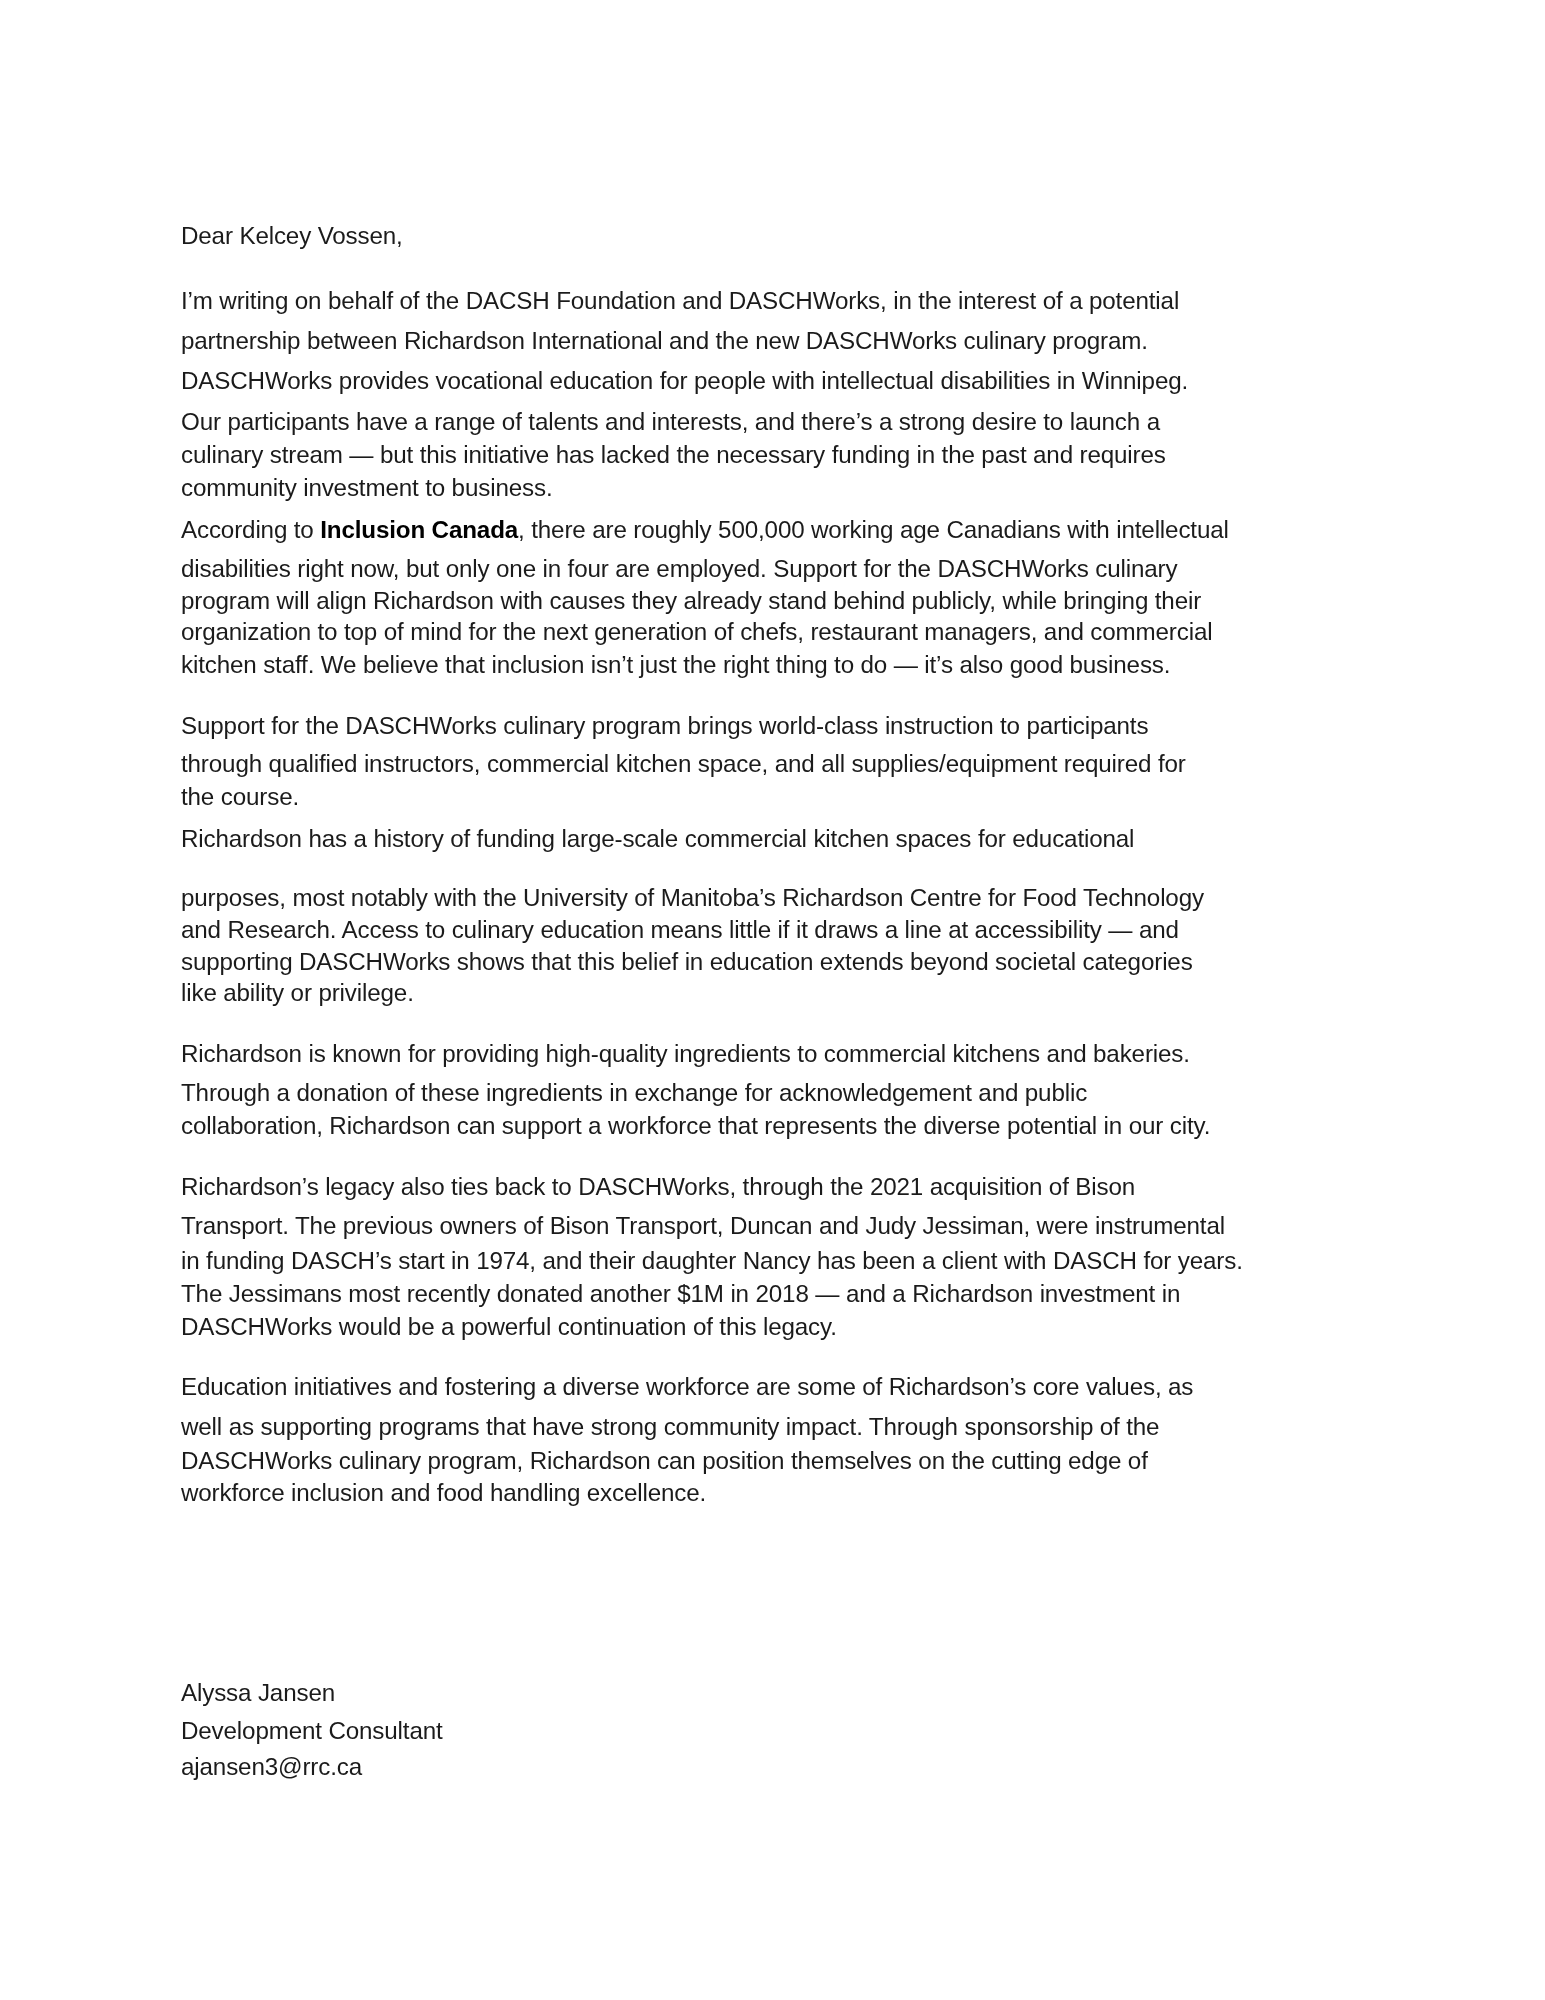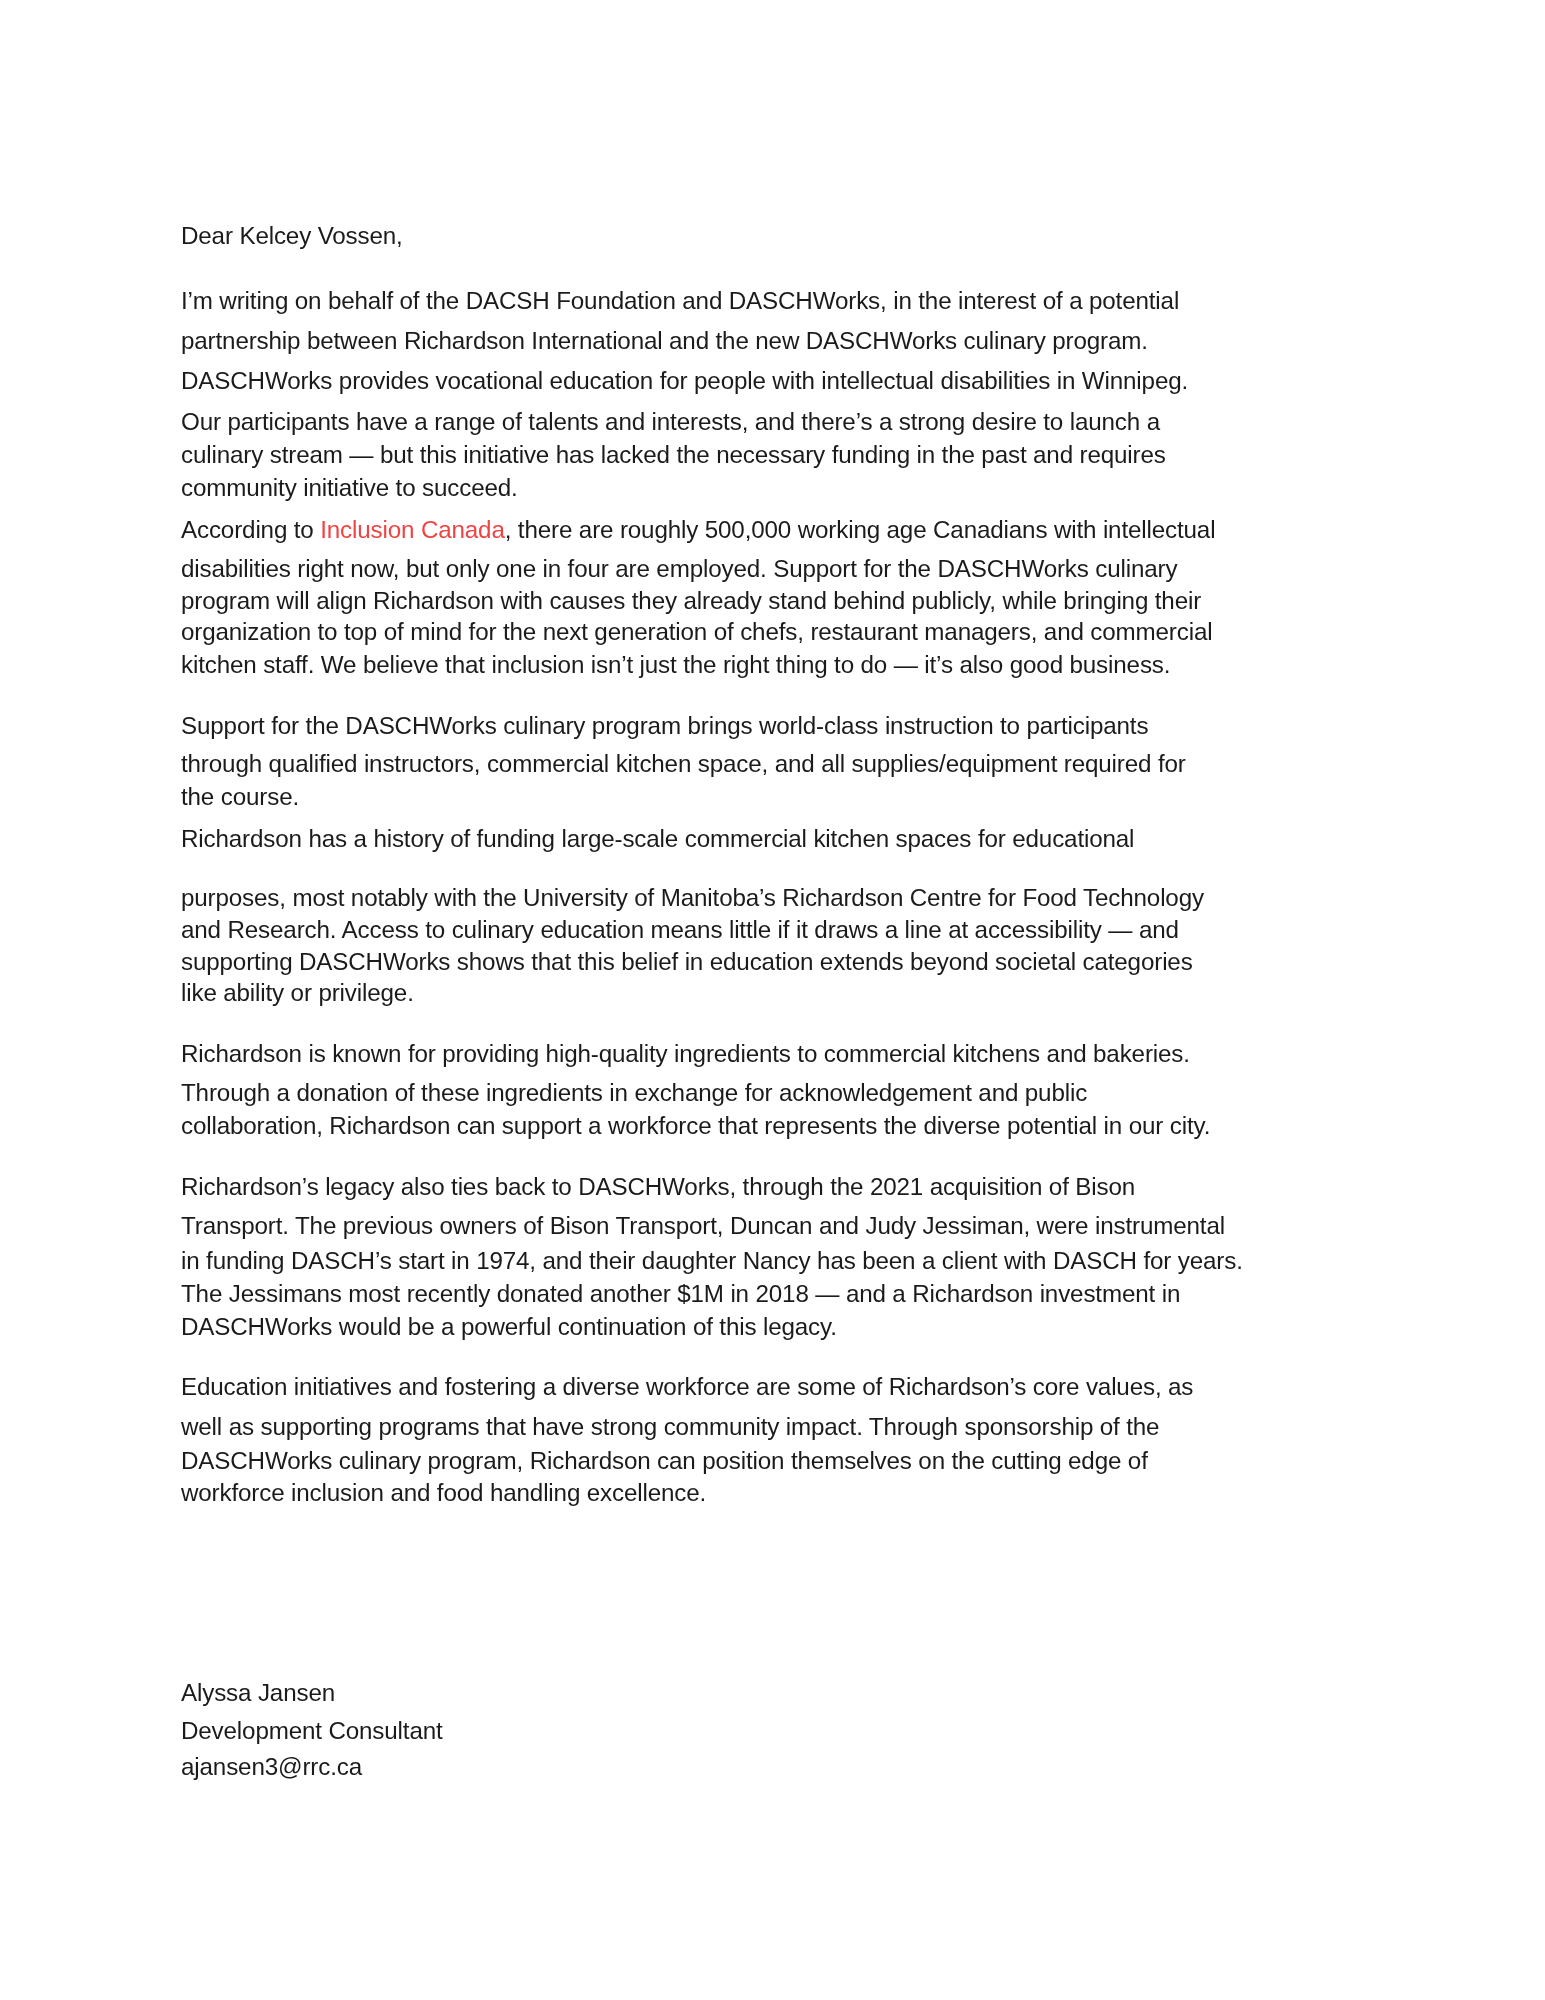--- a/index.html
+++ b/index.html
@@ -24,40 +24,40 @@
     }
     .line {
       position: absolute;
       left: 181px;
       white-space: nowrap;
       font-size: 24.2px;
       line-height: 30px;
       letter-spacing: -0.15px;
     }
     .link {
-      color: #ef4444;
-      font-weight: normal;
+      color: #000000;
+      font-weight: bold;
       text-decoration: none;
       cursor: pointer;
     }
   </style>
 </head>
 <body>
 
 <div class="page">
 
   <div class="line" style="top:221px">Dear Kelcey Vossen,</div>
 
   <div>
     <div class="line" style="top:286px"> I’m writing on behalf of the DACSH Foundation and DASCHWorks, in the interest of a potential</div>
     <div class="line" style="top:326px">partnership between Richardson International and the new DASCHWorks culinary program.</div>
     <div class="line" style="top:366px">DASCHWorks provides vocational education for people with intellectual disabilities in Winnipeg.</div>
     <div class="line" style="top:407px">Our participants have a range of talents and interests, and there’s a strong desire to launch a</div>
     <div class="line" style="top:440px">culinary stream — but this initiative has lacked the necessary funding in the past and requires</div>
-    <div class="line" style="top:473px">community initiative to succeed.</div>
+    <div class="line" style="top:473px">community investment to business.</div>
   </div>
 
   <div>
     <div class="line" style="top:515px"><span>According to </span><a class="link">Inclusion Canada</a><span>, there are roughly 500,000 working age Canadians with intellectual</span></div>
     <div class="line" style="top:554px">disabilities right now, but only one in four are employed. Support for the DASCHWorks culinary</div>
     <div class="line" style="top:586px">program will align Richardson with causes they already stand behind publicly, while bringing their</div>
     <div class="line" style="top:617px">organization to top of mind for the next generation of chefs, restaurant managers, and commercial</div>
     <div class="line" style="top:650px">kitchen staff. We believe that inclusion isn’t just the right thing to do — it’s also good business.</div>
   </div>
 

